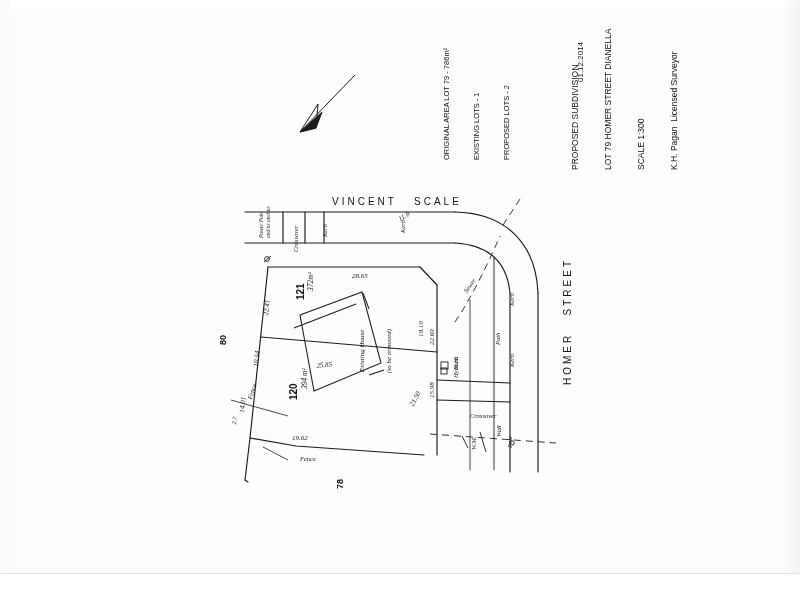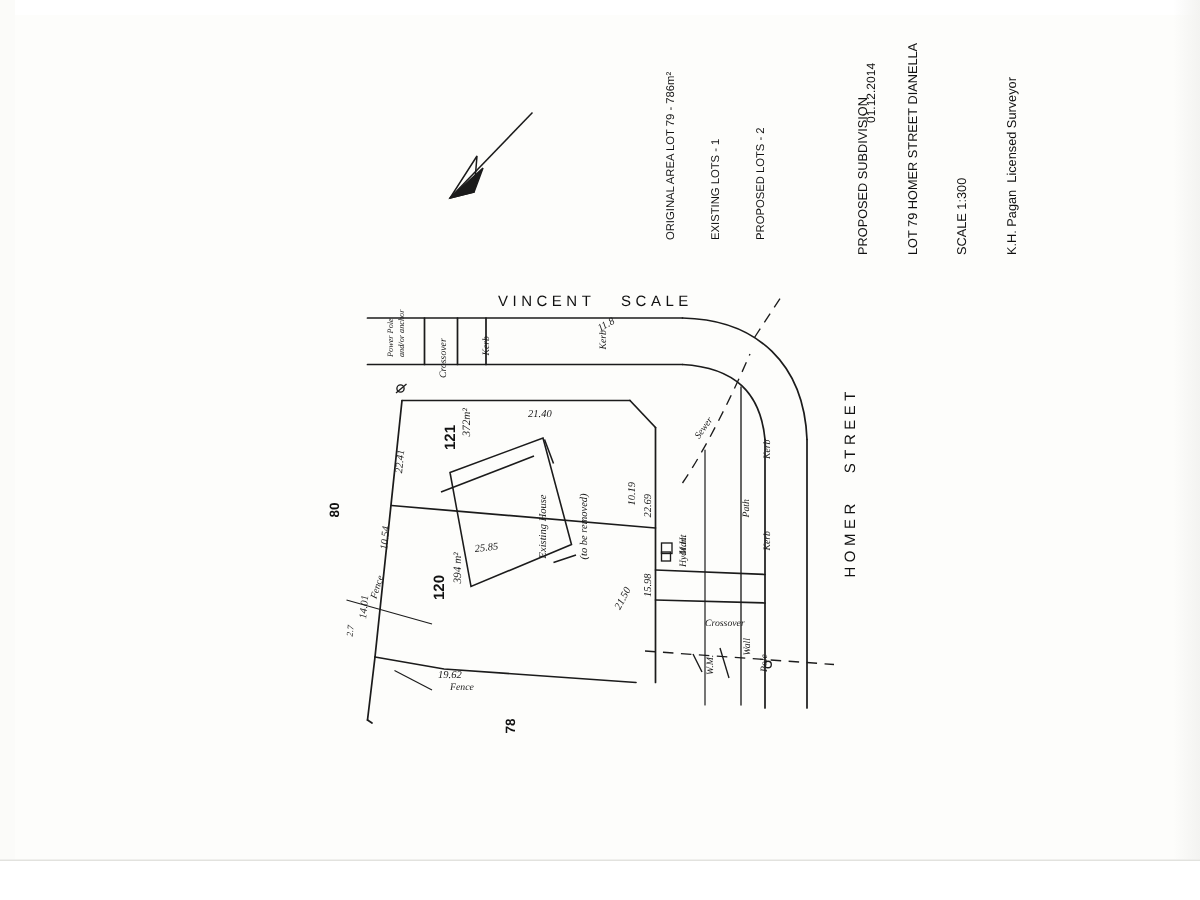--- a/index.html
+++ b/index.html
@@ -256,33 +256,33 @@
   <div class="note" style="left:246px; top:398px; transform: rotate(-72deg);">Fence</div>
 
   <div class="note" style="left:300px; top:455px; transform: rotate(0deg);">Fence</div>
 
   <div class="note" style="left:470px; top:450px; transform: rotate(-90deg);">W.M.</div>
 
   <div class="note" style="left:506px; top:448px; transform: rotate(-90deg);">Pole</div>
 
   <div class="note" style="left:495px; top:437px; transform: rotate(-90deg);">Wall</div>
 
-  <div class="dim" style="left:352px; top:272px; transform: rotate(0deg);">21.40</div>
+  <div class="dim" style="left:352px; top:272px; transform: rotate(0deg);">28.65</div>
 
   <div class="dim" style="left:397px; top:216px; transform: rotate(-30deg);">11.8</div>
 
   <div class="dim" style="left:262px; top:315px; transform: rotate(-84deg);">22.41</div>
 
   <div class="dim" style="left:252px; top:366px; transform: rotate(-84deg);">10.54</div>
 
   <div class="dim" style="left:238px; top:412px; transform: rotate(-84deg);">14.01</div>
 
   <div class="dim" style="left:231px; top:424px; transform: rotate(-84deg); font-size:6px;">2.7</div>
 
-  <div class="dim" style="left:292px; top:446px; transform: rotate(0deg);">19.62</div>
+  <div class="dim" style="left:292px; top:434px; transform: rotate(0deg);">19.62</div>
 
   <div class="dim" style="left:428px; top:345px; transform: rotate(-90deg);">22.69</div>
 
   <div class="dim" style="left:417px; top:337px; transform: rotate(-90deg);">10.19</div>
 
   <div class="dim" style="left:316px; top:362px; transform: rotate(-6deg);">25.85</div>
 
   <div class="dim" style="left:428px; top:398px; transform: rotate(-90deg);">15.98</div>
 
   <div class="dim" style="left:408px; top:404px; transform: rotate(-62deg);">21.50</div>

